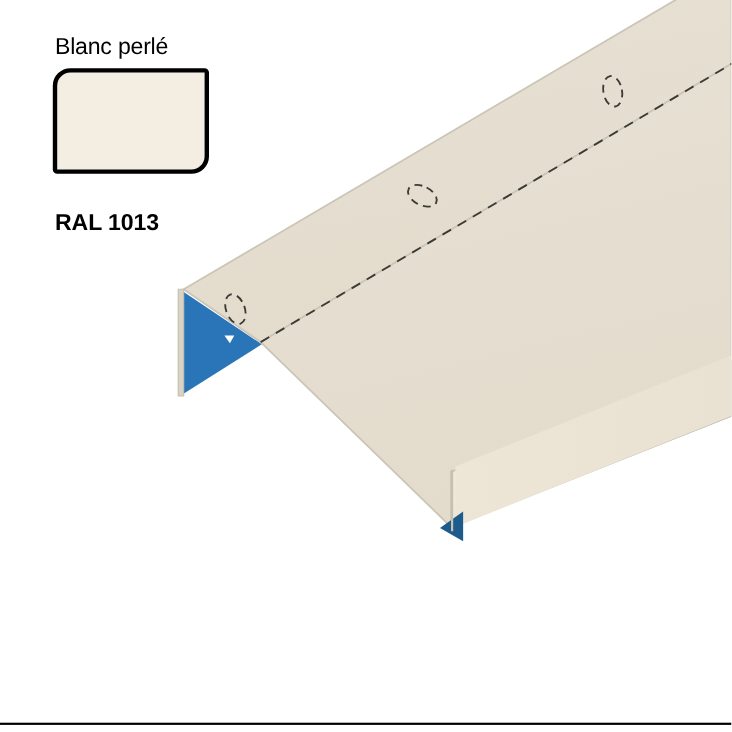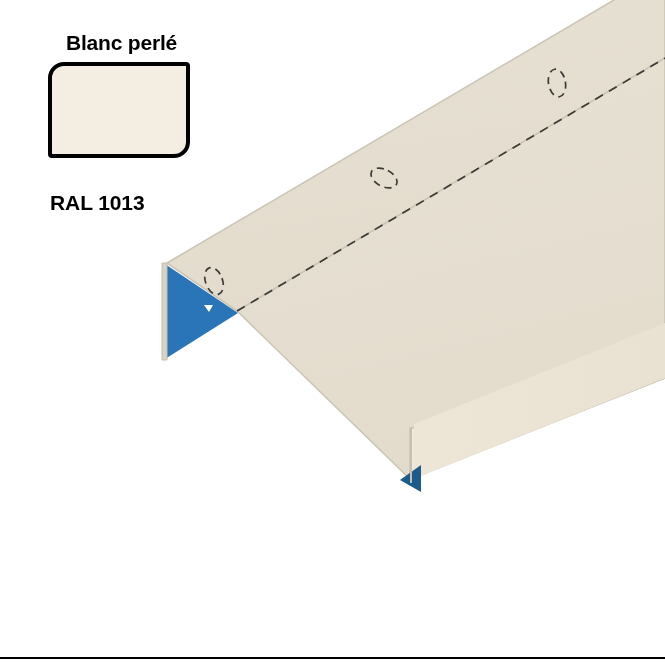--- a/index.html
+++ b/index.html
@@ -28,25 +28,25 @@
 
   
   .legend {
     position: absolute;
     left: 46px;
     top: 30px;
     width: 150px;
   }
   .legend-title {
     font-size: 21px;
-    font-weight: bold;
+    font-weight: normal;
     color: #000000;
     letter-spacing: -0.2px;
     line-height: 26px;
-    margin: 0 0 6px 20px;
+    margin: 0 0 6px 4px;
     white-space: nowrap;
   }
   .swatch {
     width: 134px;
     height: 88px;
     border: 4px solid #000000;
     border-radius: 16px 4px 16px 4px;
     box-sizing: content-box;
     margin-left: 2px;
   }

